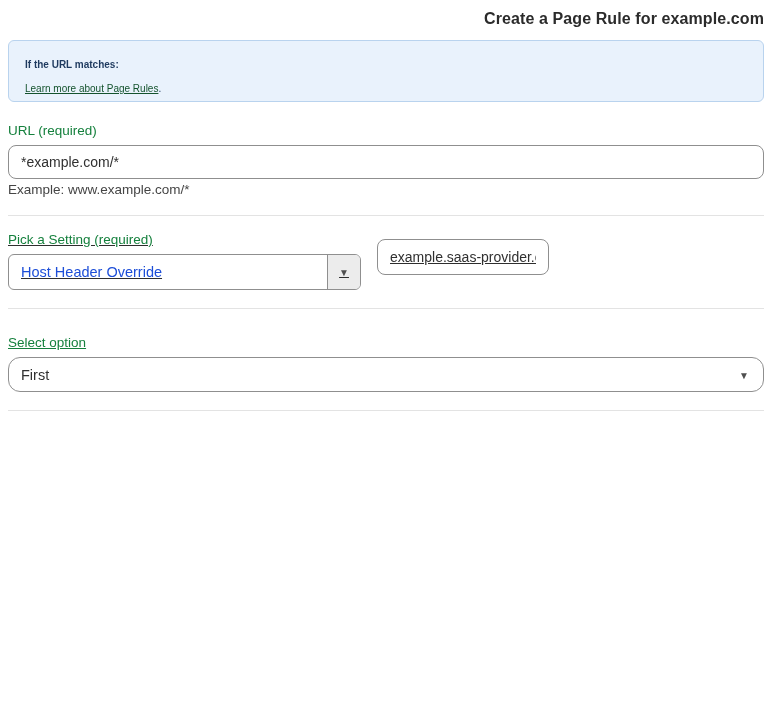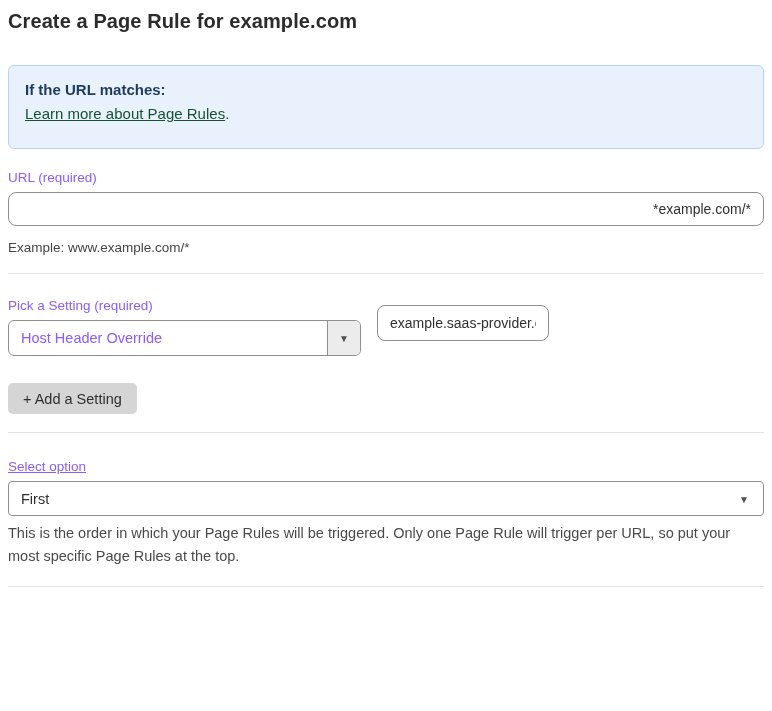--- a/index.html
+++ b/index.html
@@ -9,105 +9,106 @@
     font-family: "Liberation Sans", "DejaVu Sans", sans-serif;
     color: #2e2e2e;
   }
   .page {
     width: 772px;
     height: 711px;
     padding: 10px 8px 0 8px;
     position: relative;
   }
   .page-title {
-    font-size: 20px;
+    font-size: 16px;
     font-weight: bold;
     color: #2b2b2b;
     letter-spacing: 0.1px;
-    margin-bottom: 32px;
+    margin-bottom: 12px;
+    text-align: right;
   }
   
   .info-box {
     background: #e9f2fc;
     border: 1px solid #b9d3ee;
     border-radius: 6px;
-    padding: 12px 16px 22px 16px;
+    padding: 12px 16px 0 16px;
     color: #1e3a5f;
-    font-size: 15px;
+    font-size: 10px;
     line-height: 24px;
     margin-bottom: 21px;
   }
   .info-box .info-heading { font-weight: bold; }
   .info-box a.info-link {
     color: #14532d;
     text-decoration: underline;
     cursor: pointer;
   }
   
   .field-label {
     font-size: 13.5px;
-    color: #8b5cf6;
+    color: #15803d;
     margin-bottom: 7px;
     display: block;
   }
   .text-input {
     display: block;
     width: 100%;
     height: 34px;
     border: 1px solid #8f8f8f;
     border-radius: 8px;
     padding: 4px 12px;
     font-size: 14px;
     color: #303030;
     font-family: "Liberation Sans", "DejaVu Sans", sans-serif;
     background: #ffffff;
     outline: none;
-    text-align: right;
   }
   .helper-text {
     font-size: 13.5px;
     color: #454545;
-    margin-top: 14px;
+    margin-top: 3px;
   }
   .divider {
     border: none;
     border-top: 1px solid #e3e3e3;
     margin: 18px 0 0 0;
   }
   .section-heading {
     font-size: 15px;
     font-weight: bold;
     color: #2b2b2b;
     margin-top: 24px;
   }
   
   .settings-row {
     display: flex;
     align-items: flex-start;
-    margin-top: 24px;
+    margin-top: 16px;
+    text-decoration: underline;
   }
   .setting-col { width: 353px; }
   .value-col { margin-left: 16px; margin-top: 7px; width: 172px; }
   .select-box {
     display: flex;
     align-items: stretch;
     height: 36px;
     border: 1px solid #8f8f8f;
     border-radius: 6px;
     background: #ffffff;
     overflow: hidden;
     cursor: pointer;
   }
   .select-box .select-value {
     flex: 1;
     display: flex;
     align-items: center;
     padding: 0 12px;
     font-size: 14.5px;
-    color: #8b5cf6;
+    color: #1d4ed8;
   }
   .select-box .select-arrow-seg {
     width: 33px;
     background: #ececec;
     border-left: 1px solid #8f8f8f;
     display: flex;
     align-items: center;
     justify-content: center;
     color: #4f4f4f;
     font-size: 10px;
@@ -131,21 +132,21 @@
     padding: 0 15px;
     height: 31px;
   }
   
   .order-label { margin-top: 26px; text-decoration: underline; }
   .full-select {
     position: relative;
     width: 100%;
     height: 35px;
     border: 1px solid #8f8f8f;
-    border-radius: 4px;
+    border-radius: 12px;
     background: #ffffff;
     display: flex;
     align-items: center;
     padding: 0 12px;
     font-size: 14.5px;
     color: #303030;
     cursor: pointer;
   }
   .full-select .arrow {
     position: absolute;
@@ -189,29 +190,27 @@
         <div class="select-arrow-seg">
             <span>▼</span>
           </div>
       </div>
     </div>
     <div class="value-col">
       <input class="text-input value-input" type="text" value="example.saas-provider.com" style="">
     </div>
   </div>
 
-  <button class="btn btn-gray add-setting-btn">+ Add a Setting</button>
 
   <hr class="divider">
 
 
   <label class="field-label order-label">Select option</label>
   <div class="full-select">
     <span>First</span>
     <span class="arrow">▼</span>
   </div>
-  <div class="order-helper">This is the order in which your Page Rules will be triggered. Only one Page Rule will trigger per URL, so put your most specific Page Rules at the top.</div>
 
   <hr class="divider">
 
   
 
 </div>
 
 </body></html>

